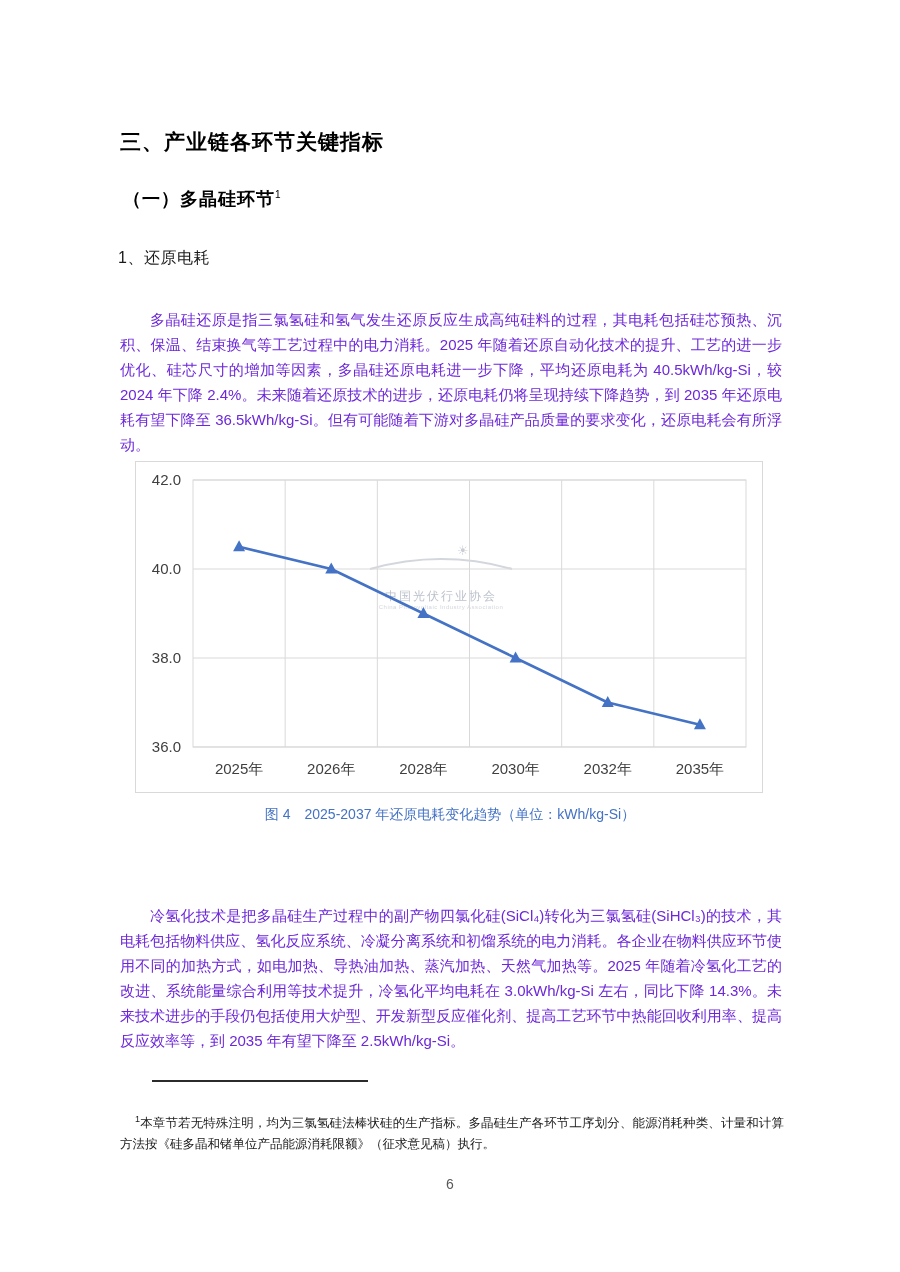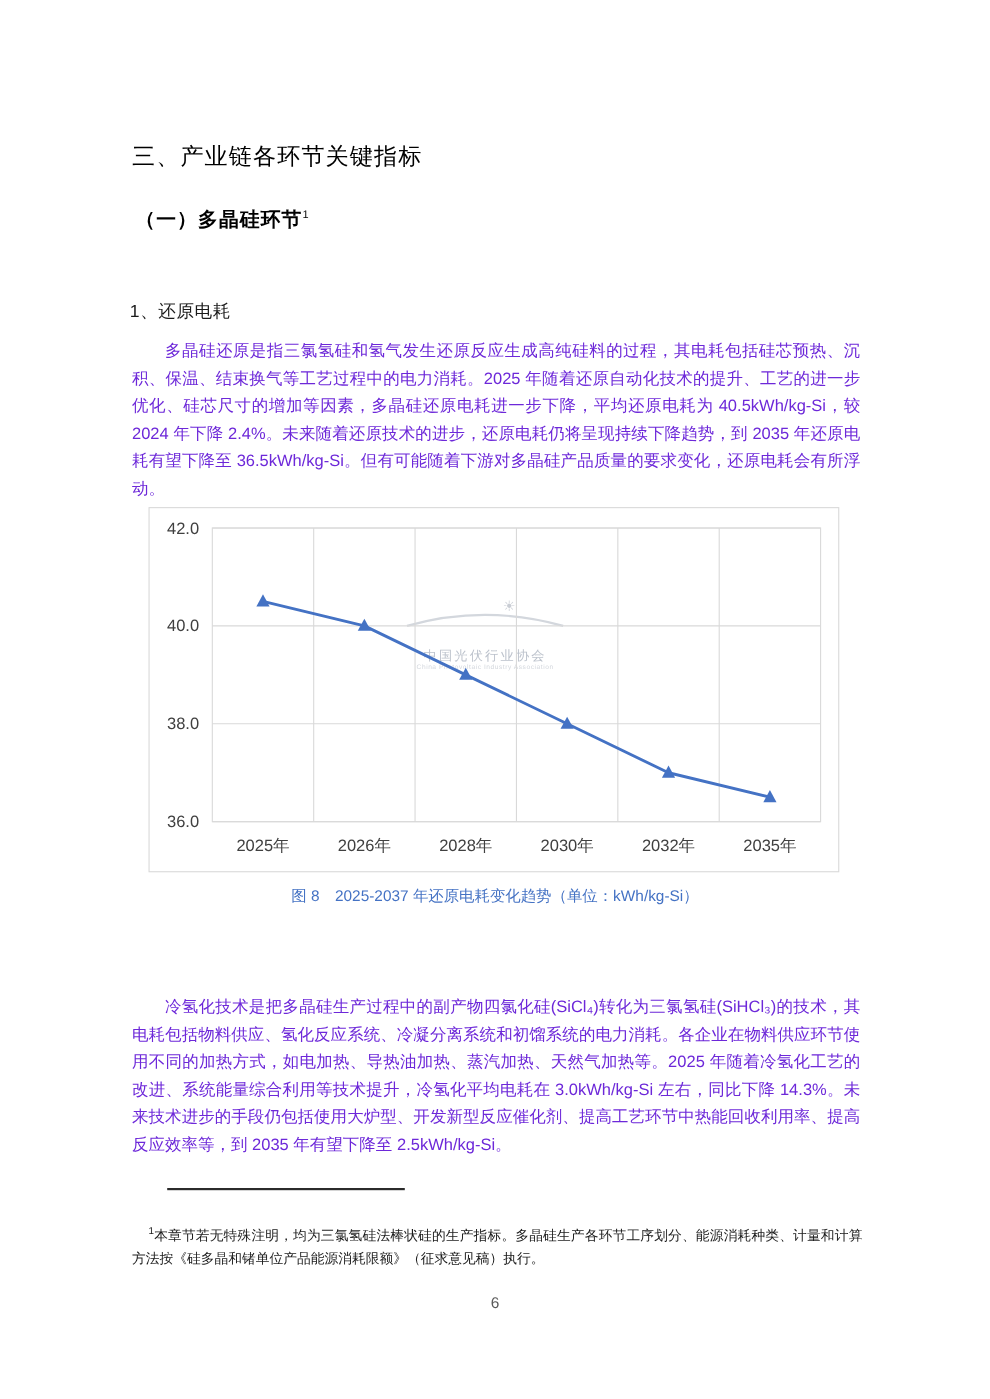--- a/index.html
+++ b/index.html
@@ -6,32 +6,32 @@
   .page{
     position:relative;
     width:900px;height:1272px;
     background:#ffffff;
     font-family:"Liberation Sans","DejaVu Sans",sans-serif;
     color:#262626;
     overflow:hidden;
   }
   .chapter-heading{
     position:absolute;left:120px;top:128px;width:660px;
-    font-size:21px;font-weight:normal;color:#000;letter-spacing:1px;
+    font-size:21px;font-weight:bold;color:#000;letter-spacing:1px;
   }
   .section-heading{
     position:absolute;left:123px;top:187px;width:660px;
     font-size:18px;font-weight:bold;color:#000;letter-spacing:1px;
   }
   .section-heading sup{font-size:10px;font-weight:normal;}
   .sub-heading{
     position:absolute;left:118px;width:660px;
     font-size:16px;color:#1a1a1a;letter-spacing:0.5px;
   }
-  .sub1{top:248px;margin-top:25px;}
+  .sub1{top:248px;}
   .sub2{top:845px;}
   .body-para{
     position:absolute;left:120px;width:662px;
     font-size:15px;line-height:25px;text-align:justify;
     text-indent:2em;color:#6d28d9;
   }
   .p1{top:292px;}
   .p2{top:888px;}
   .chart-figure{
     position:absolute;left:135px;top:461px;width:628px;height:332px;
@@ -116,21 +116,21 @@
         <polyline points="103.08333333333334,84.75 195.25,107 287.4166666666667,151.5 379.58333333333337,196 471.75,240.5 563.9166666666667,262.75" fill="none" stroke="#4472C4" stroke-width="2.6" stroke-linejoin="round"></polyline>
         <path d="M103.08333333333334 78.25 L109.08333333333334 89.25 L97.08333333333334 89.25 Z" fill="#4472C4"></path>
         <path d="M195.25 100.5 L201.25 111.5 L189.25 111.5 Z" fill="#4472C4"></path>
         <path d="M287.4166666666667 145 L293.4166666666667 156 L281.4166666666667 156 Z" fill="#4472C4"></path>
         <path d="M379.58333333333337 189.5 L385.58333333333337 200.5 L373.58333333333337 200.5 Z" fill="#4472C4"></path>
         <path d="M471.75 234 L477.75 245 L465.75 245 Z" fill="#4472C4"></path>
         <path d="M563.9166666666667 256.25 L569.9166666666667 267.25 L557.9166666666667 267.25 Z" fill="#4472C4"></path>
       </svg>
   </div>
 
-  <div class="figure-caption"><span class="cap-label">图 8</span><span>2025-2037 年还原电耗变化趋势（单位：kWh/kg-Si）</span></div>
+  <div class="figure-caption"><span class="cap-label">图 4</span><span>2025-2037 年还原电耗变化趋势（单位：kWh/kg-Si）</span></div>
 
 
   <p class="body-para p2">冷氢化技术是把多晶硅生产过程中的副产物四氯化硅(SiCl₄)转化为三氯氢硅(SiHCl₃)的技术，其电耗包括物料供应、氢化反应系统、冷凝分离系统和初馏系统的电力消耗。各企业在物料供应环节使用不同的加热方式，如电加热、导热油加热、蒸汽加热、天然气加热等。2025 年随着冷氢化工艺的改进、系统能量综合利用等技术提升，冷氢化平均电耗在 3.0kWh/kg-Si 左右，同比下降 14.3%。未来技术进步的手段仍包括使用大炉型、开发新型反应催化剂、提高工艺环节中热能回收利用率、提高反应效率等，到 2035 年有望下降至 2.5kWh/kg-Si。</p>
 
   <div class="footnote-rule"></div>
 
   <p class="footnote"><sup>1</sup><span>本章节若无特殊注明，均为三氯氢硅法棒状硅的生产指标。多晶硅生产各环节工序划分、能源消耗种类、计量和计算方法按《硅多晶和锗单位产品能源消耗限额》（征求意见稿）执行。</span></p>
 
   <div class="page-number">6</div>
 

